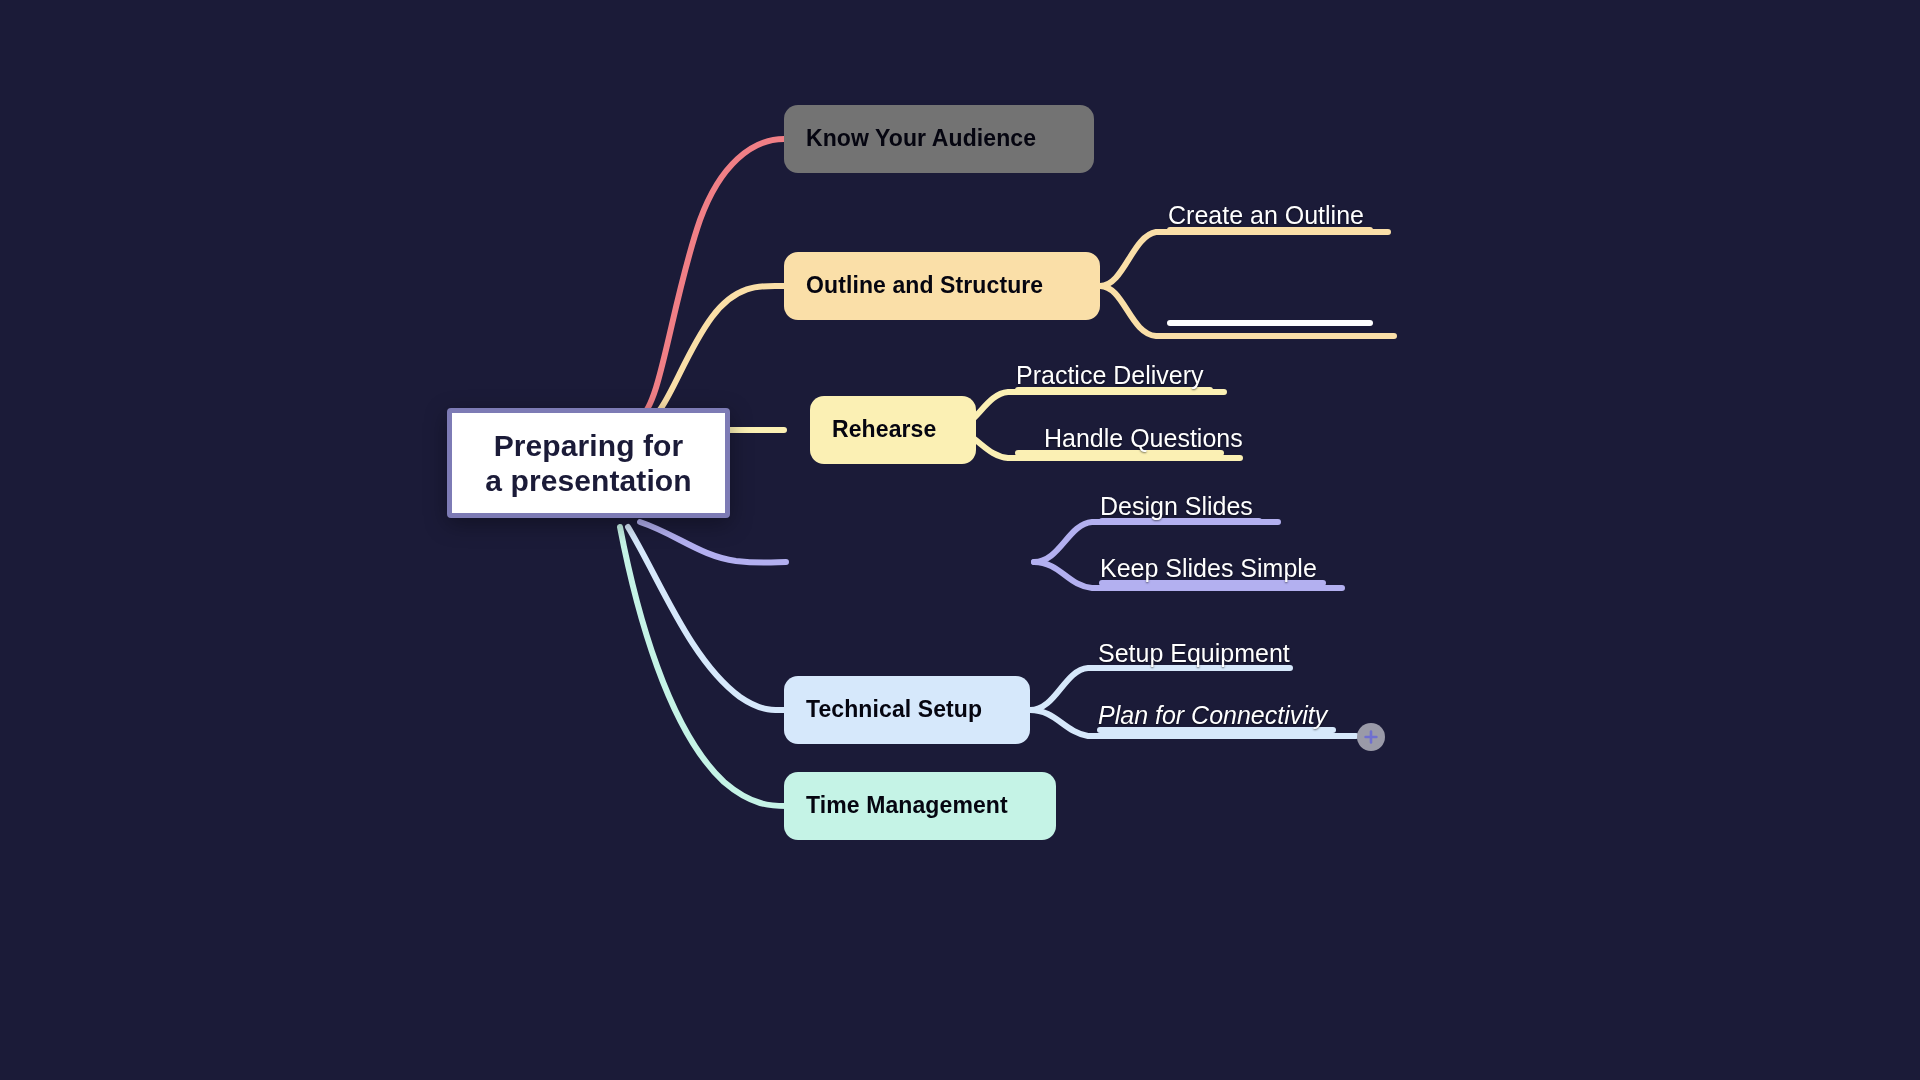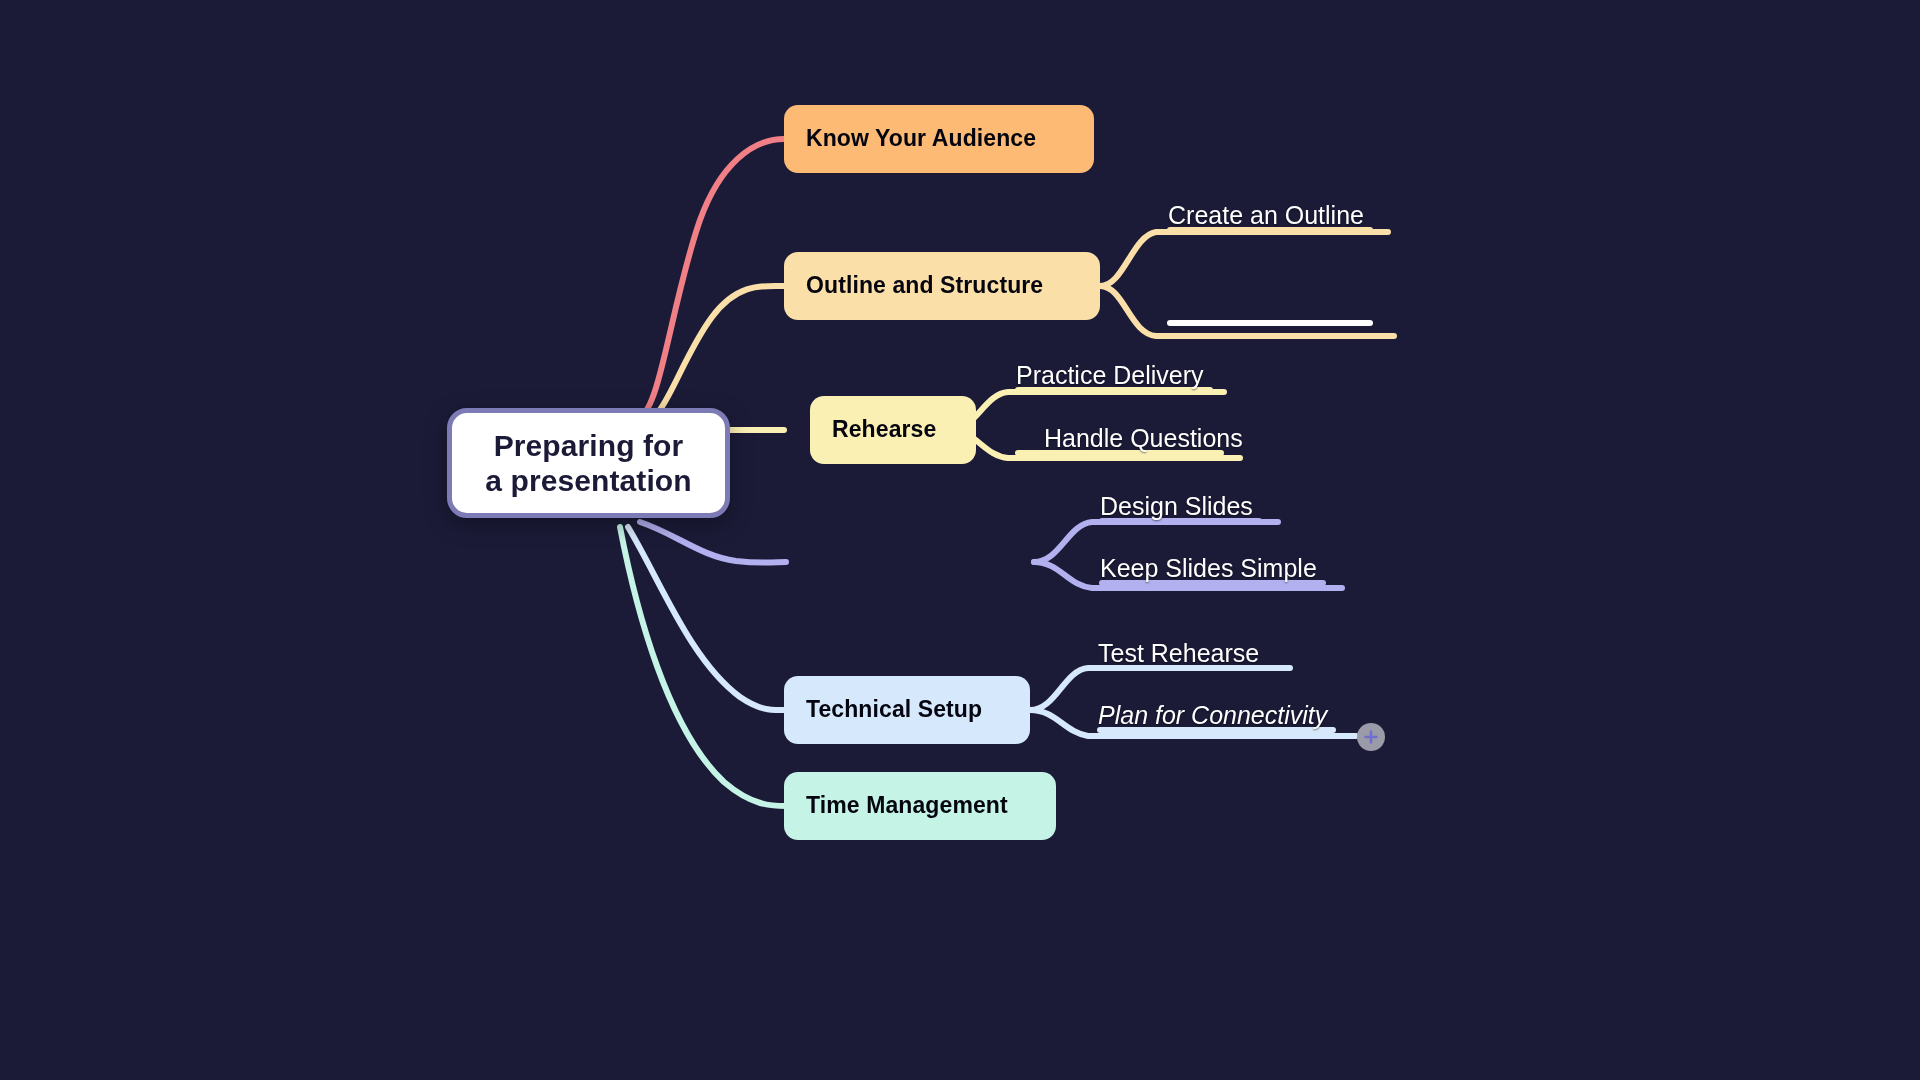--- a/index.html
+++ b/index.html
@@ -33,21 +33,21 @@
     font-weight: bold;
     color: #050510;
     line-height: 1.18;
     letter-spacing: 0.1px;
     white-space: pre-line;
   }
   .node-root {
     background: #ffffff;
     color: #1b1b38;
     border: 5px solid #7d7bb5;
-    border-radius: 20px;
+    border-radius: 4px;
     font-size: 30px;
     justify-content: center;
     text-align: center;
     padding: 12px 18px;
     box-shadow: 0 6px 22px rgba(0,0,0,0.35);
   }
   .node-branch {
     font-size: 23px;
     padding: 0 22px;
   }
@@ -117,21 +117,21 @@
       <line x1="1018" x2="1221" y1="453" y2="453" stroke="#fbf0b4" stroke-width="6" stroke-linecap="round"></line>
       <line x1="1102" x2="1259" y1="521" y2="521" stroke="#b3b0f0" stroke-width="6" stroke-linecap="round"></line>
       <line x1="1102" x2="1323" y1="583" y2="583" stroke="#b3b0f0" stroke-width="6" stroke-linecap="round"></line>
       <line x1="1100" x2="1276" y1="668" y2="668" stroke="#d6e8fb" stroke-width="6" stroke-linecap="round"></line>
       <line x1="1100" x2="1333" y1="730" y2="730" stroke="#d6e8fb" stroke-width="6" stroke-linecap="round"></line>
     </svg>
 
   <div class="node node-root" id="root-node" style="left:447px; top:408px; width:283px; height:110px;">Preparing for
 a presentation</div>
 
-  <div class="node node-branch" style="left:784px; top:105px; width:310px; height:68px; background:#fdba74;">Know Your Audience</div>
+  <div class="node node-branch" style="left:784px; top:105px; width:310px; height:68px; background:#737373;">Know Your Audience</div>
 
   <div class="node node-branch" style="left:784px; top:252px; width:316px; height:68px; background:#fadfa8;">Outline and Structure</div>
 
   <div class="node node-branch" style="left:784px; top:396px; width:166px; height:68px; background:#fbf0b4;margin-left:26px;">Rehearse</div>
 
 
   <div class="node node-branch" style="left:784px; top:676px; width:246px; height:68px; background:#d6e8fb;">Technical Setup</div>
 
   <div class="node node-branch" style="left:784px; top:772px; width:272px; height:68px; background:#c5f3e6;">Time Management</div>
 
@@ -139,21 +139,21 @@
 
 
   <div class="leaf" style="left:1016px; top:360px;">Practice Delivery</div>
 
   <div class="leaf" style="left:1044px; top:423px;">Handle Questions</div>
 
   <div class="leaf" style="left:1100px; top:491px;">Design Slides</div>
 
   <div class="leaf" style="left:1100px; top:553px;">Keep Slides Simple</div>
 
-  <div class="leaf" style="left:1098px; top:638px;">Test Rehearse</div>
+  <div class="leaf" style="left:1098px; top:638px;">Setup Equipment</div>
 
   <div class="leaf" style="left:1098px; top:700px;font-style:italic;">Plan for Connectivity</div>
 
   <div class="add-btn" style="left:1357px; top:723px;">
     <svg width="16" height="16" viewBox="0 0 16 16">
       <path d="M8 2.6 V13.4 M2.6 8 H13.4" stroke="#6f6fd0" stroke-width="2.6" stroke-linecap="round"></path>
     </svg>
   </div>
 
   <div id="ai-dock">

